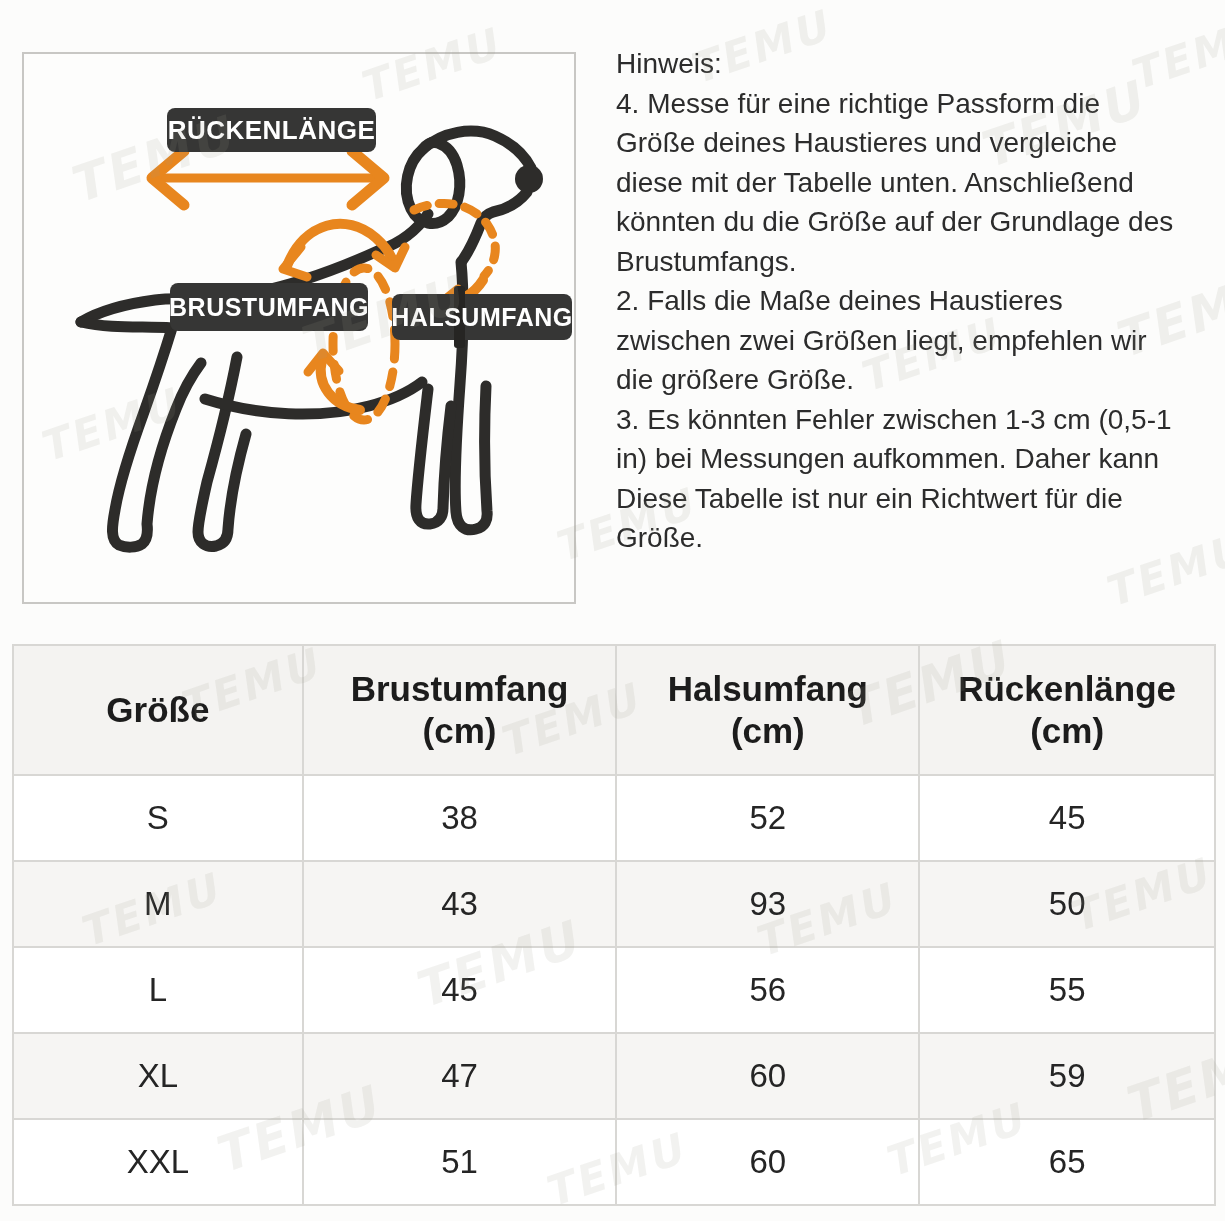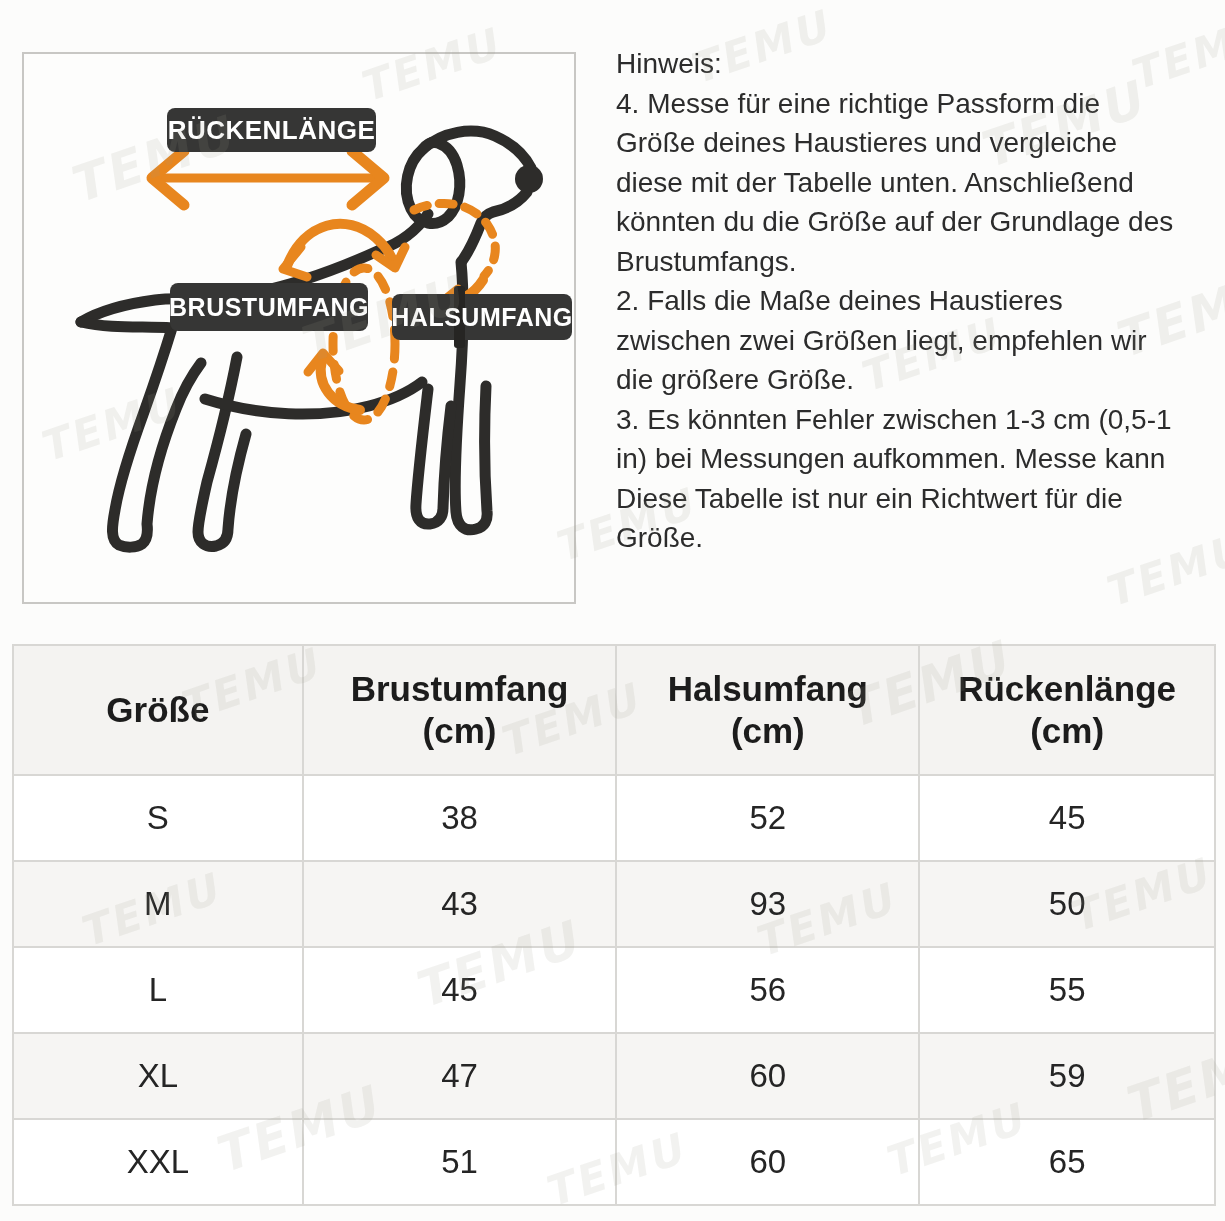--- a/index.html
+++ b/index.html
@@ -177,21 +177,21 @@
     <div id="note-lines">
         <div class="note-line">4. Messe für eine richtige Passform die</div>
         <div class="note-line">Größe deines Haustieres und vergleiche</div>
         <div class="note-line">diese mit der Tabelle unten. Anschließend</div>
         <div class="note-line">könnten du die Größe auf der Grundlage des</div>
         <div class="note-line">Brustumfangs.</div>
         <div class="note-line">2. Falls die Maße deines Haustieres</div>
         <div class="note-line">zwischen zwei Größen liegt, empfehlen wir</div>
         <div class="note-line">die größere Größe.</div>
         <div class="note-line">3. Es könnten Fehler zwischen 1-3 cm (0,5-1</div>
-        <div class="note-line">in) bei Messungen aufkommen. Messe kann</div>
+        <div class="note-line">in) bei Messungen aufkommen. Daher kann</div>
         <div class="note-line">Diese Tabelle ist nur ein Richtwert für die</div>
         <div class="note-line">Größe.</div>
       </div>
   </div>
 
   <table id="size-table">
     <colgroup>
       <col style="width:24.1%">
       <col style="width:26.1%">
       <col style="width:25.2%">

